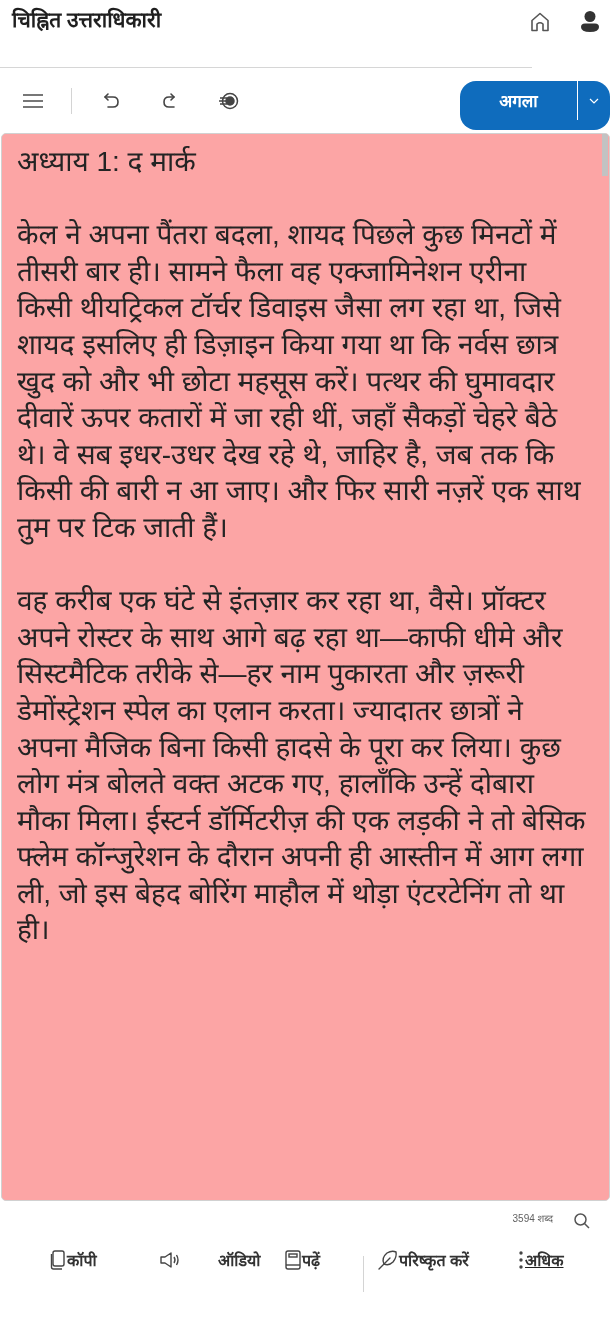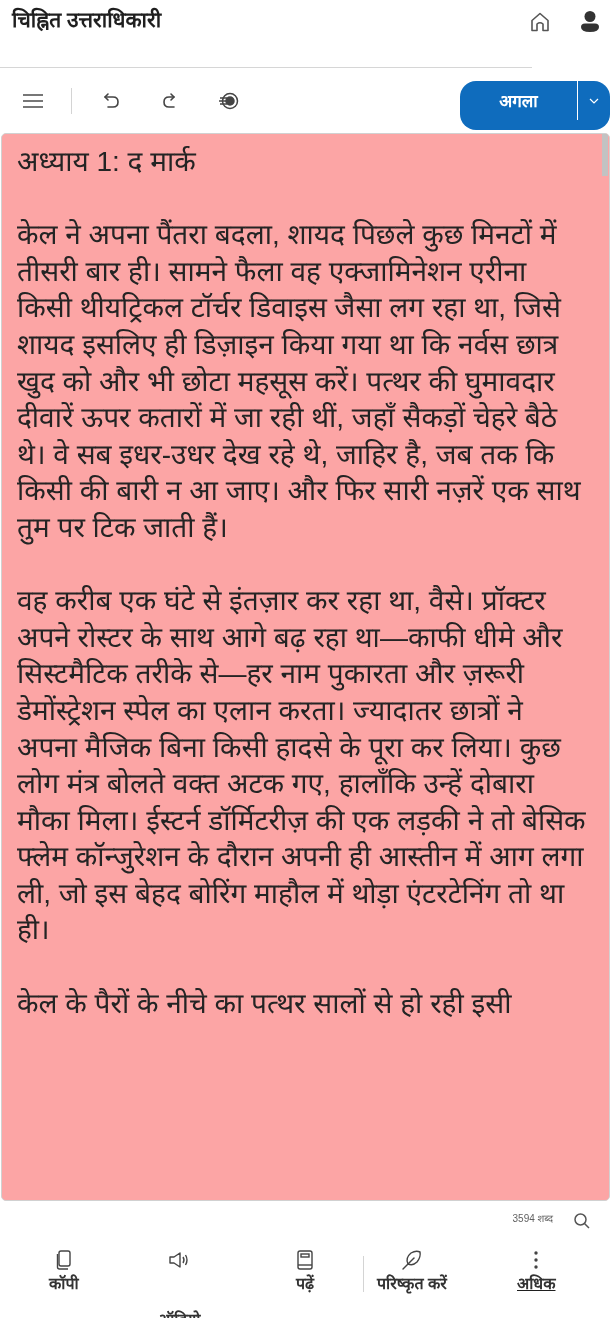--- a/index.html
+++ b/index.html
@@ -25,21 +25,21 @@
   .editor-text p { margin: 0 0 36.6px 0; }
   .editor-text p.clipped { color: #242424; }
   .scrollbar { position: absolute; right: 0; top: 0; width: 8px; height: 1068px; cursor: pointer; }
   .scroll-thumb { position: absolute; right: 1px; top: 0; width: 6px; height: 42px; background: #c2c2c2; }
 
   .status-row { position: absolute; left: 0; top: 1203px; width: 610px; height: 34px; }
   .word-count { position: absolute; right: 57px; top: 8px; font-size: 10px; color: #616161; }
   .search-btn { position: absolute; left: 570px; top: 6px; width: 24px; height: 24px; display: flex; align-items: center; justify-content: center; cursor: pointer; }
 
   .bottom-bar { position: absolute; left: 0; top: 1242px; width: 610px; height: 60px; }
-  .bb-item { position: absolute; top: 6px; display: flex; flex-direction: column; align-items: center; cursor: pointer; }
+  .bb-item { position: absolute; top: 6px; display: flex; flex-direction: row; align-items: center; cursor: pointer; }
   .bb-icon { height: 24px; display: flex; align-items: center; justify-content: center; }
   .bb-label { font-size: 16px; font-weight: bold; color: #333; margin-top: 0px; white-space: nowrap; }
   .bb-sep { position: absolute; left: 363px; top: 14px; width: 1px; height: 36px; background: #d4d4d4; }
 </style>
 </head>
 <body>
 
 <div class="topbar">
   <div class="app-title">चिह्नित उत्तराधिकारी</div>
   <div class="top-icon home-btn">
@@ -93,21 +93,20 @@
       </svg>
     </div>
   </div>
 </div>
 
 <div class="editor">
   <div class="editor-text">
     <p>अध्याय 1: द मार्क</p>
     <p>केल ने अपना पैंतरा बदला, शायद पिछले कुछ मिनटों में तीसरी बार ही। सामने फैला वह एक्जामिनेशन एरीना किसी थीयट्रिकल टॉर्चर डिवाइस जैसा लग रहा था, जिसे शायद इसलिए ही डिज़ाइन किया गया था कि नर्वस छात्र खुद को और भी छोटा महसूस करें। पत्थर की घुमावदार दीवारें ऊपर कतारों में जा रही थीं, जहाँ सैकड़ों चेहरे बैठे थे। वे सब इधर-उधर देख रहे थे, जाहिर है, जब तक कि किसी की बारी न आ जाए। और फिर सारी नज़रें एक साथ तुम पर टिक जाती हैं।</p>
     <p>वह करीब एक घंटे से इंतज़ार कर रहा था, वैसे। प्रॉक्टर अपने रोस्टर के साथ आगे बढ़ रहा था—काफी धीमे और सिस्टमैटिक तरीके से—हर नाम पुकारता और ज़रूरी डेमोंस्ट्रेशन स्पेल का एलान करता। ज्यादातर छात्रों ने अपना मैजिक बिना किसी हादसे के पूरा कर लिया। कुछ लोग मंत्र बोलते वक्त अटक गए, हालाँकि उन्हें दोबारा मौका मिला। ईस्टर्न डॉर्मिटरीज़ की एक लड़की ने तो बेसिक फ्लेम कॉन्जुरेशन के दौरान अपनी ही आस्तीन में आग लगा ली, जो इस बेहद बोरिंग माहौल में थोड़ा एंटरटेनिंग तो था ही।</p>
-    <p class="clipped">केल के पैरों के नीचे का पत्थर सालों से हो रही इसी</p>
   </div>
   <div class="scrollbar">
     <div class="scroll-thumb"></div>
   </div>
 </div>
 
 <div class="status-row">
   <span class="word-count">3594 शब्द</span>
   <div class="search-btn">
     <svg width="18" height="18" viewBox="0 0 18 18" fill="none" stroke="#555" stroke-width="1.5">
@@ -130,21 +129,21 @@
   <div class="bb-item" style="left:158px;gap:36px;">
     <div class="bb-icon">
       <svg width="24" height="20" viewBox="0 0 24 20" fill="none" stroke="#444" stroke-width="1.4" stroke-linejoin="round">
         <path d="M3 7 L7 7 L13 3 L13 17 L7 13 L3 13 Z"></path>
         <path d="M16 7 Q18 10 16 13"></path>
         <path d="M18.5 5 Q21.5 10 18.5 15"></path>
       </svg>
     </div>
     <span class="bb-label">ऑडियो</span>
   </div>
-  <div class="bb-item" style="left:296px;">
+  <div class="bb-item" style="left:284px;">
     <div class="bb-icon">
       <svg width="18" height="22" viewBox="0 0 18 22" fill="none" stroke="#444" stroke-width="1.4">
         <rect x="2" y="2" width="14" height="18" rx="2"></rect>
         <rect x="5" y="5" width="8" height="3"></rect>
         <line x1="2" y1="16" x2="16" y2="16"></line>
       </svg>
     </div>
     <span class="bb-label">पढ़ें</span>
   </div>
   <div class="bb-sep"></div>

